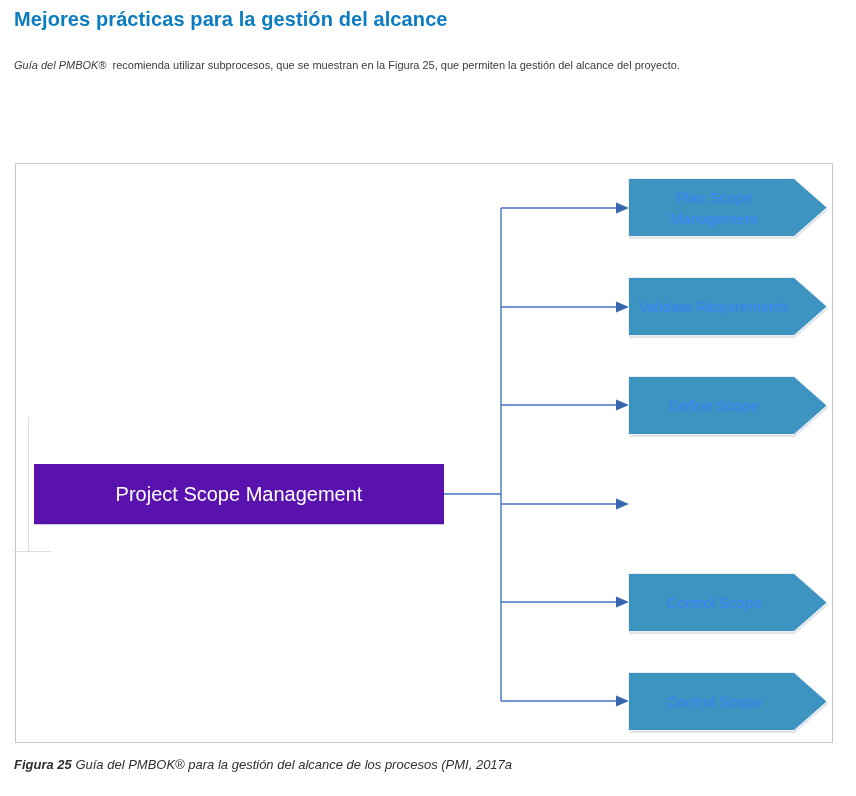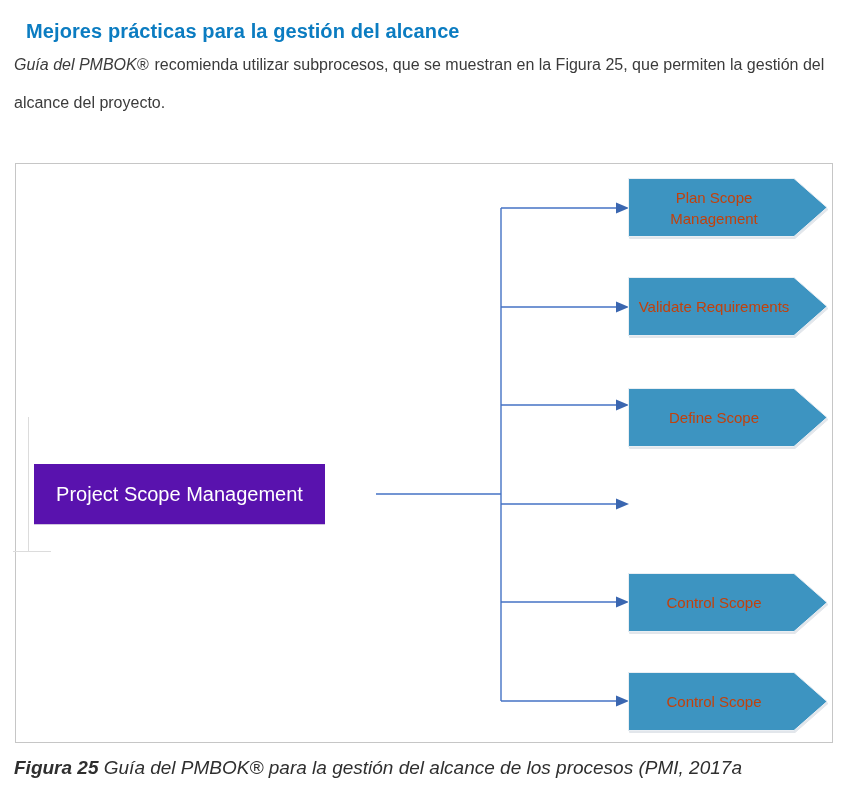--- a/index.html
+++ b/index.html
@@ -6,71 +6,71 @@
   .page{
     position:relative;
     width:856px;height:796px;
     background:#ffffff;
     font-family:"Liberation Sans", sans-serif;
     overflow:hidden;
   }
   
   .page-title{
     position:absolute;left:14px;top:8px;
-    margin:12px;
+    margin:0;
     font-size:20px;font-weight:700;
     color:#0b7cc1;
     letter-spacing:.1px;
   }
   .intro{
     position:absolute;left:14px;top:46px;
     width:832px;margin:0;
-    font-size:16px;line-height:38px;
+    font-size:11px;line-height:38px;
     color:#3b3b3b;
   }
   .intro .intro-italic{font-style:italic;}
   .intro .intro-regular{margin-left:6px;}
   
   .figure-panel{
     position:absolute;left:15px;top:163px;
     width:818px;height:580px;
     background:#ffffff;
     border:1px solid #c6c6c6;
     box-sizing:border-box;
   }
   .connector-svg{position:absolute;left:0;top:0;}
   .main-box{
     position:absolute;left:18px;top:300px;
-    width:291px;height:60px;
+    width:410px;height:60px;
     background:#5912ae;
     display:flex;align-items:center;justify-content:center;
     color:#ffffff;font-size:20px;
     box-shadow:0 1px 0 rgba(120,90,160,.35);
   }
   .chevron{
     position:absolute;left:612px;
     width:200px;height:59px;
   }
   .chevron svg{position:absolute;left:0;top:0;filter:drop-shadow(1px 2px 0 rgba(190,200,210,.45));}
   .chev-shape{fill:#3d94c1;stroke:#e9eef3;stroke-width:1;}
   .chev-label{
     position:absolute;left:0;top:0;
     width:172px;height:59px;
     display:flex;align-items:center;justify-content:center;
     text-align:center;
-    color:#c2410c;font-size:15px;line-height:21px;
+    color:#3b82f6;font-size:15px;line-height:21px;
     padding:0 4px;box-sizing:border-box;
   }
   
   .artifact-v{position:absolute;left:28px;top:417px;width:1px;height:135px;background:#dcdcdc;}
   .artifact-h{position:absolute;left:13px;top:551px;width:38px;height:1px;background:#dcdcdc;}
   
   .caption{
     position:absolute;left:14px;top:757px;
-    margin:0;font-size:19px;color:#2f2f2f;
+    margin:0;font-size:13px;color:#2f2f2f;
     font-style:italic;
   }
   .caption .caption-bold{font-weight:700;}
 </style>
 </head>
 <body>
 
 <div class="page">
 
   <h1 class="page-title">Mejores prácticas para la gestión del alcance</h1>
@@ -114,21 +114,21 @@
       <div class="chev-label">Plan Scope Management</div>
     </div>
 
     <div class="chevron" style="top:113px">
       <svg width="200" height="60" viewBox="0 0 200 60">
           <polygon class="chev-shape" points="0.5,0.5 166,0.5 199,29.5 166,58.5 0.5,58.5"></polygon>
         </svg>
       <div class="chev-label">Validate Requirements</div>
     </div>
 
-    <div class="chevron" style="top:224px">
+    <div class="chevron" style="top:212px">
       <svg width="200" height="60" viewBox="0 0 200 60">
           <polygon class="chev-shape" points="0.5,0.5 166,0.5 199,29.5 166,58.5 0.5,58.5"></polygon>
         </svg>
       <div class="chev-label">Define Scope</div>
     </div>
 
 
     <div class="chevron" style="top:409px">
       <svg width="200" height="60" viewBox="0 0 200 60">
           <polygon class="chev-shape" points="0.5,0.5 166,0.5 199,29.5 166,58.5 0.5,58.5"></polygon>

